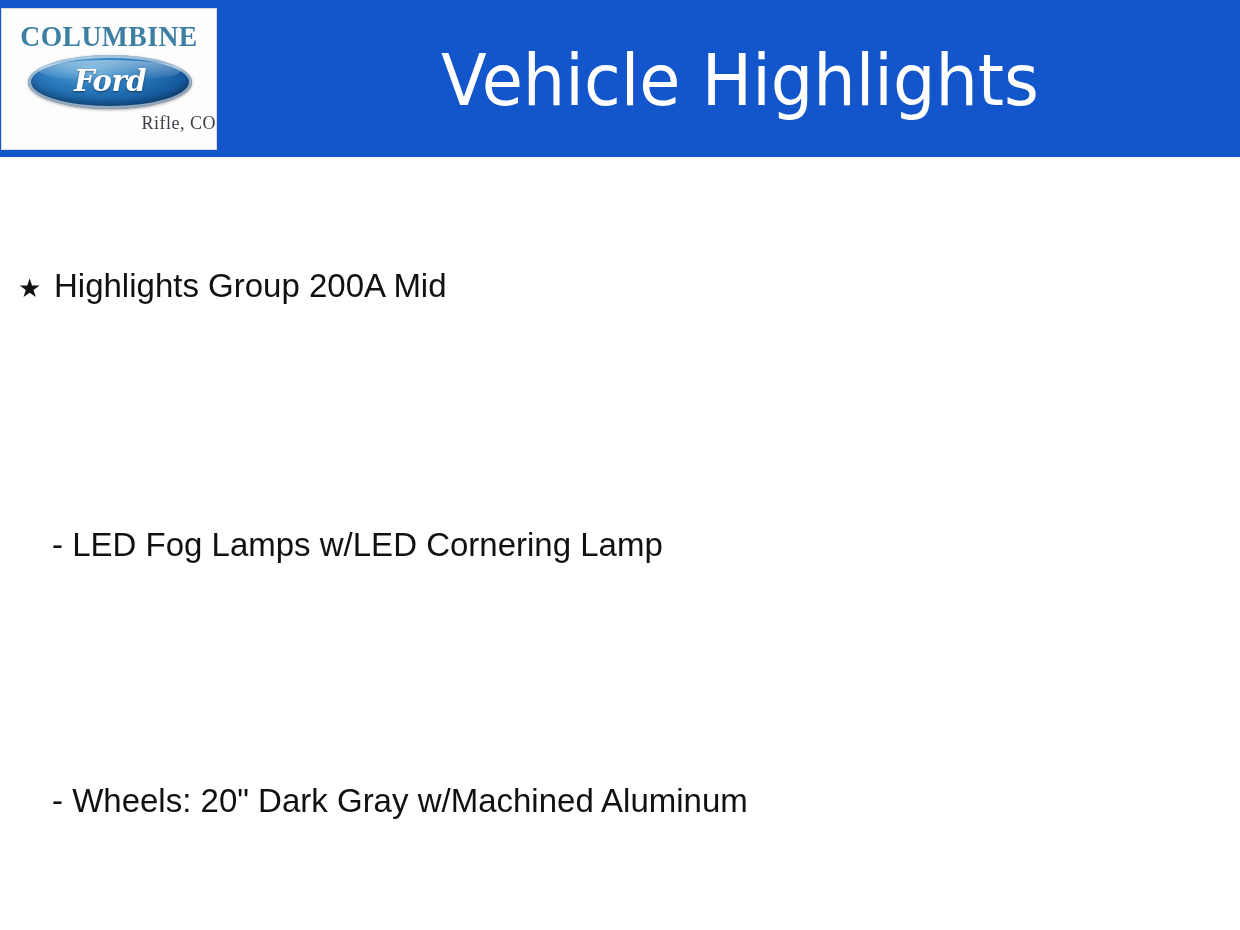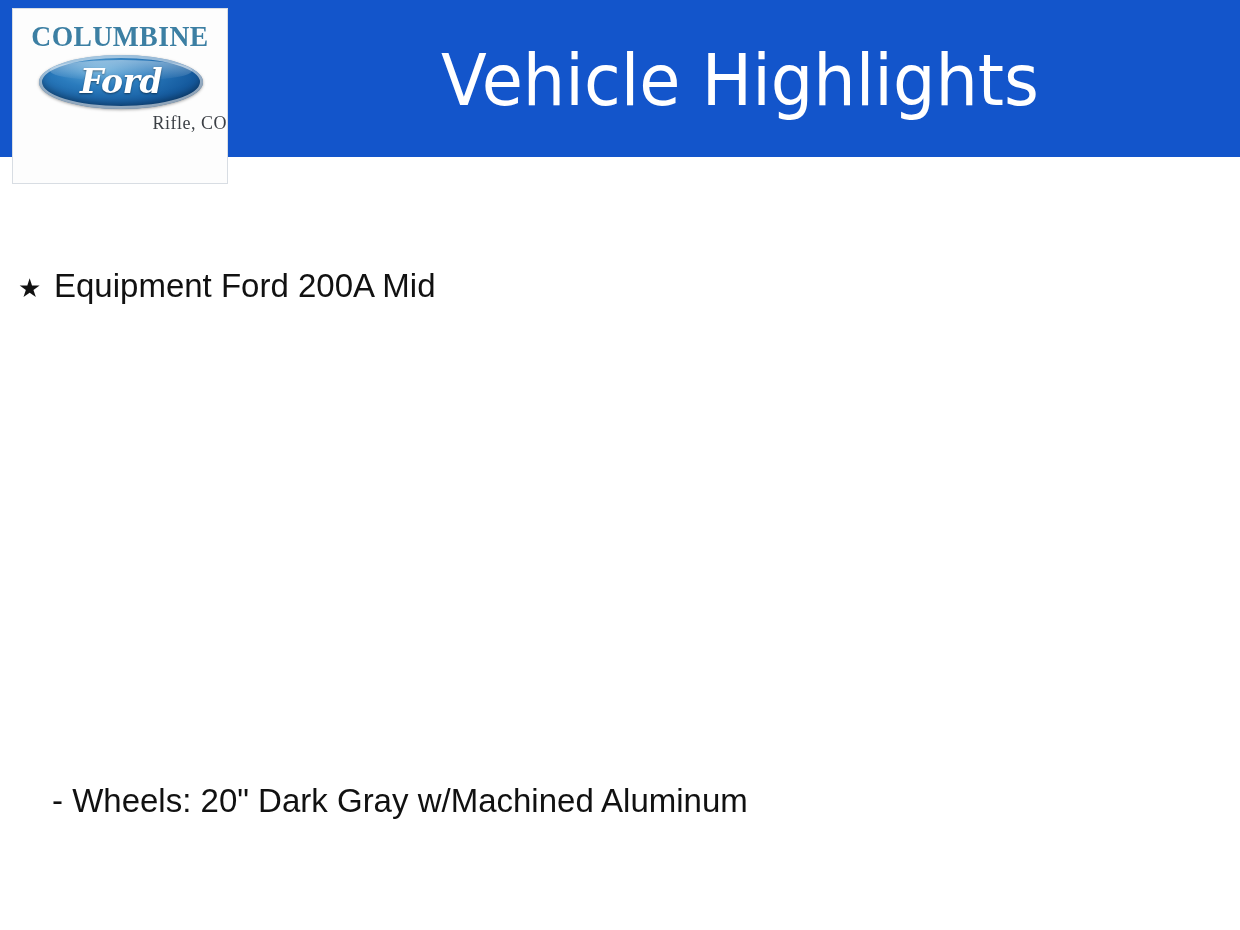--- a/index.html
+++ b/index.html
@@ -21,24 +21,24 @@
     left: 0;
     top: 0;
     width: 1240px;
     height: 157px;
     background: #1355cb;
   }
 
   
   .logo-box {
     position: absolute;
-    left: 12px;
+    left: 1px;
     top: 8px;
     width: 216px;
-    height: 176px;
+    height: 142px;
     background: #fdfdfd;
     border: 1px solid #d8dde3;
     box-sizing: border-box;
     overflow: hidden;
   }
   .logo-inner {
     position: absolute;
     left: 0; top: 0;
     width: 100%;
     height: 100%;
@@ -84,21 +84,21 @@
   .ford-script {
     position: absolute;
     left: 0;
     top: 50%;
     width: 100%;
     transform: translateY(-52%);
     text-align: center;
     font-family: "DejaVu Serif", serif;
     font-style: italic;
     font-weight: 700;
-    font-size: 33px;
+    font-size: 29px;
     color: #ffffff;
     letter-spacing: -0.5px;
     text-shadow: 0 1px 2px rgba(0,0,0,0.45);
     z-index: 2;
   }
   .logo-city {
     position: absolute;
     left: 0;
     top: 104px;
     width: 100%;
@@ -182,22 +182,26 @@
     <div class="logo-city">Rifle, CO</div>
   </div>
 </div>
 
 <div class="slide-title">Vehicle Highlights</div>
 
 <div class="body-area">
 
   <div class="bullet-row level-1" style="top:112px;">
     <span class="bullet-marker">★</span>
-    <span class="bullet-text">Equipment Ford 200A Mid</span>
-  </div>
-
+    <span class="bullet-text">Highlights Group 200A Mid</span>
+  </div>
+
+  <div class="bullet-row level-2" style="top:371px;">
+    <span class="bullet-marker"></span>
+    <span class="bullet-text">- LED Fog Lamps w/LED Cornering Lamp</span>
+  </div>
 
   <div class="bullet-row level-2" style="top:627px;">
     <span class="bullet-marker"></span>
     <span class="bullet-text">- Wheels: 20" Dark Gray w/Machined Aluminum</span>
   </div>
 
 </div>
 
 </body></html>

